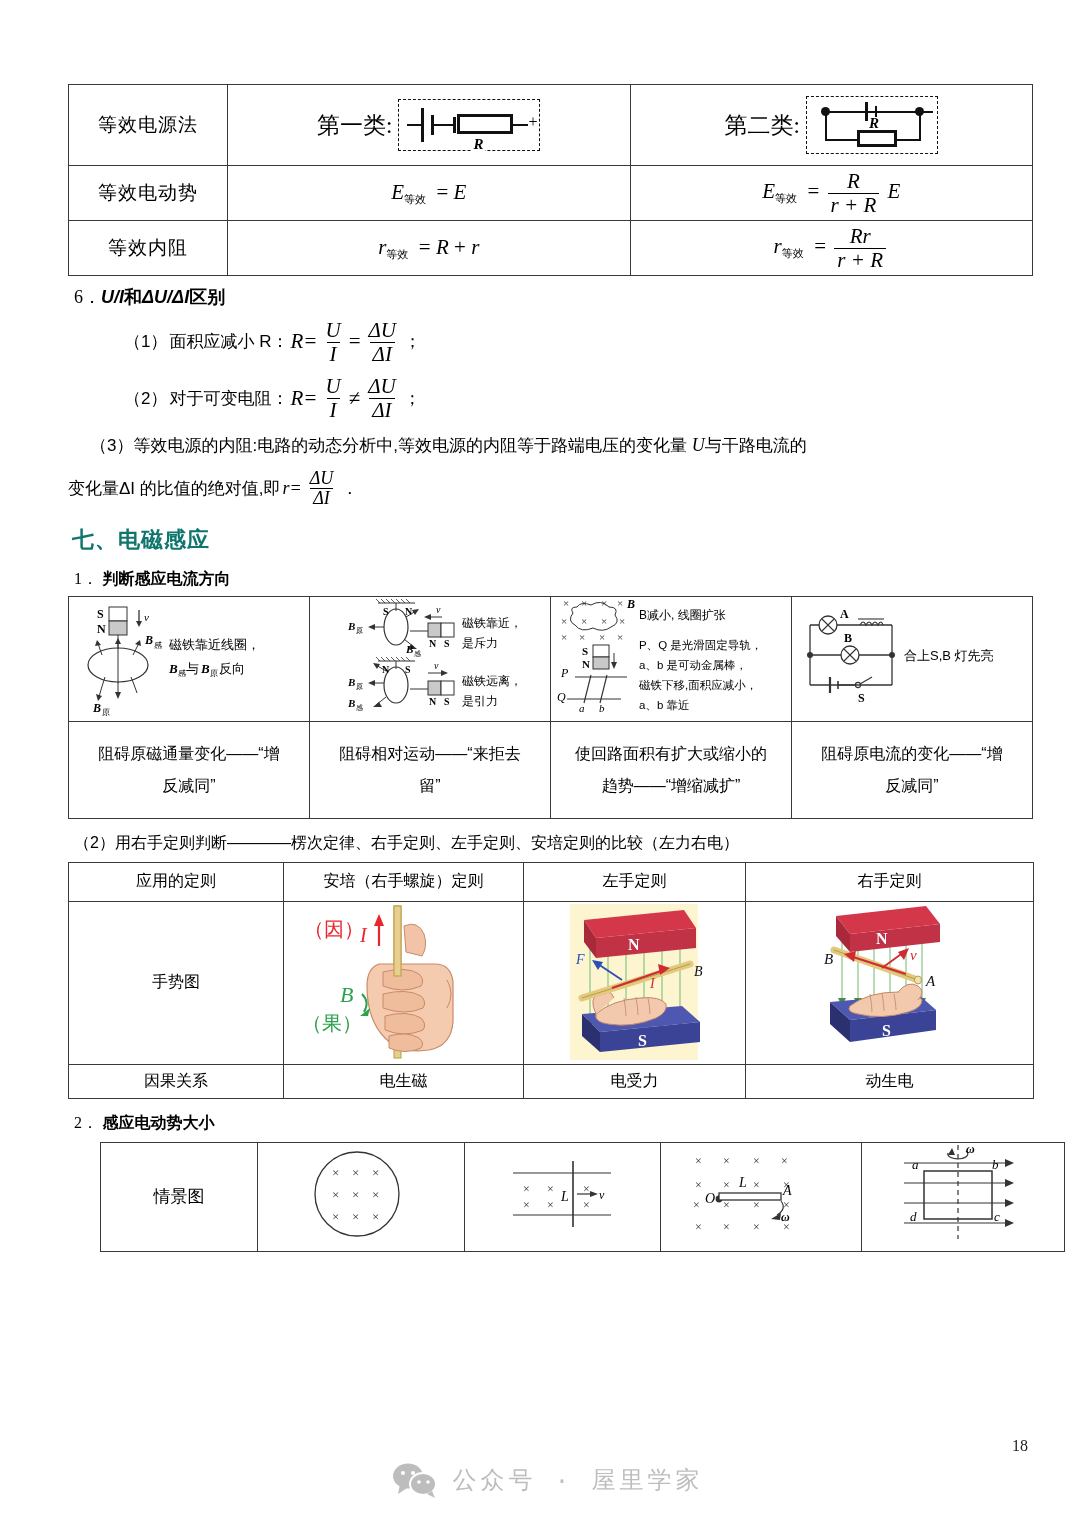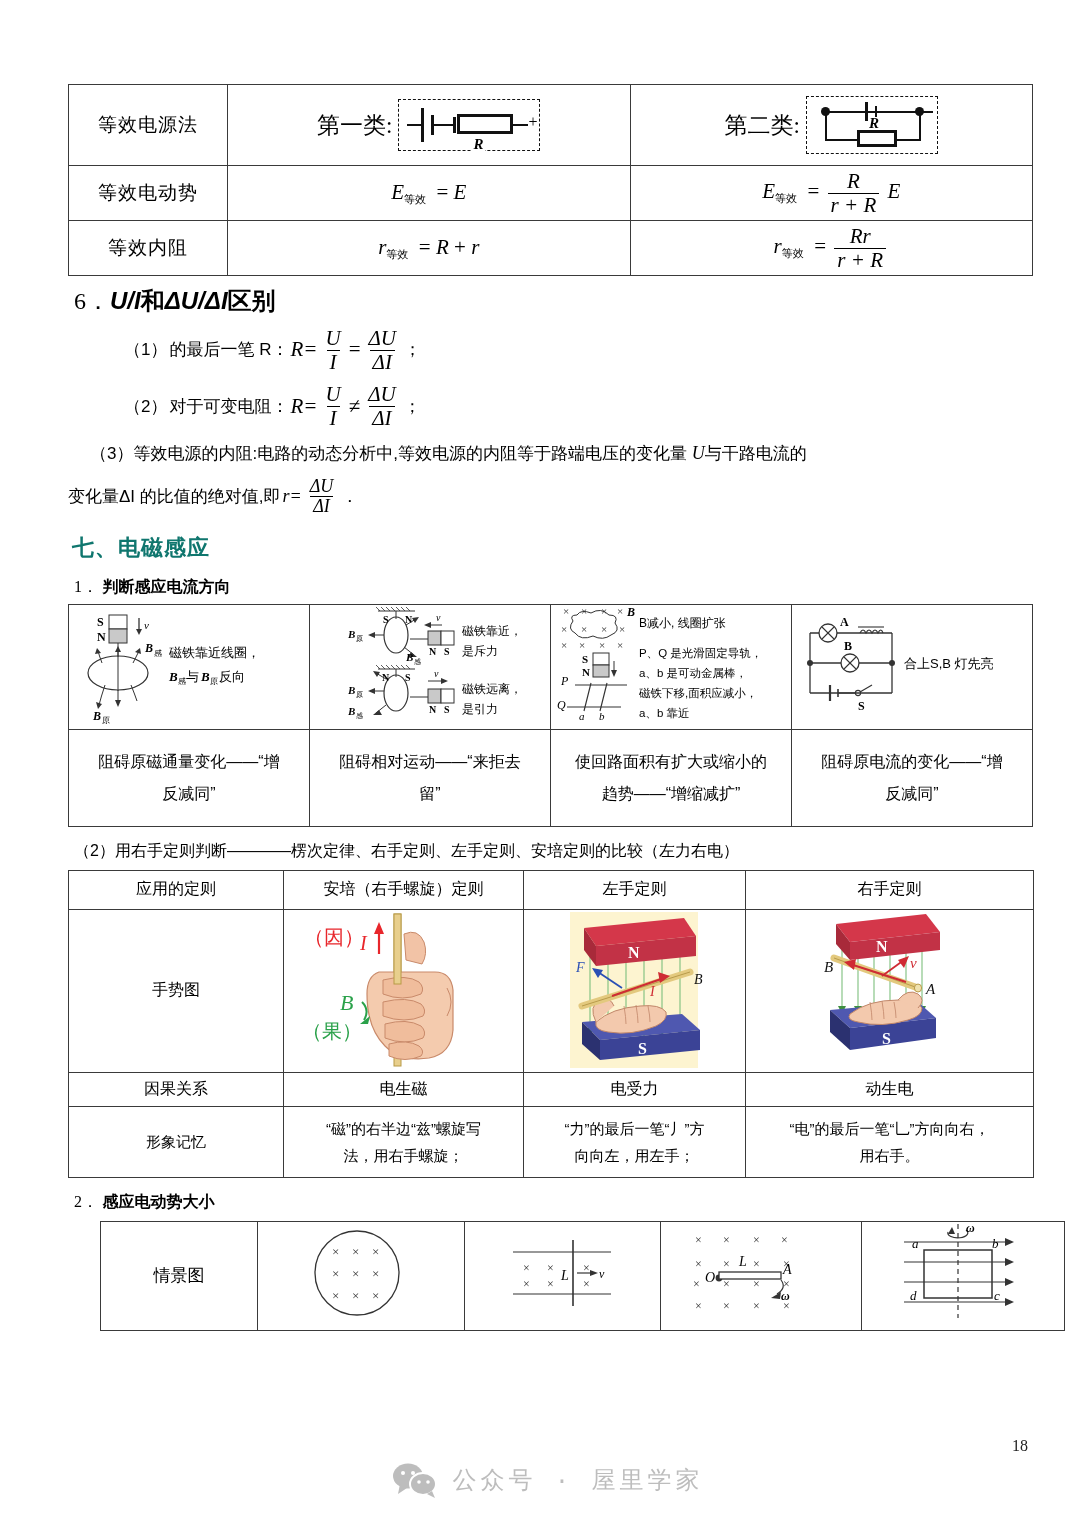--- a/index.html
+++ b/index.html
@@ -148,21 +148,21 @@
     vertical-align: middle;
     margin: 0 3px;
     line-height: 1.08;
   }
   .frac .num { padding: 0 3px; }
   .frac .den { padding: 0 3px; border-top: 1.4px solid #000; }
 
   
   .sec-num {
     font-family: "Liberation Sans", "DejaVu Sans", sans-serif;
-    font-size: 24px;
+    font-size: 18px;
     font-weight: bold;
     margin: 9px 0 0 6px;
   }
   .sec-num .plain { font-family: "Liberation Serif", serif; font-weight: normal; }
   .ital { font-style: italic; }
 
   .para {
     font-family: "Liberation Sans", "DejaVu Sans", sans-serif;
     font-size: 17px;
     margin: 10px 0 0 0;
@@ -335,21 +335,21 @@
   </tbody>
       </table>
 
   <div class="sec-num">
     <span class="plain">6．</span><span class="ital">U/I</span><span>和</span><span class="ital">ΔU/ΔI</span><span>区别</span>
   </div>
 
   <div class="para indent">
     <span class="eqline">
       <span>（1）</span>
-          <span>的最后一笔 R：</span>
+          <span>面积应减小 R：</span>
       <span class="m mi">R=</span>
       <span class="frac m">
         <span class="num mi">U</span>
         <span class="den mi">I</span>
       </span>
       <span class="m">=</span>
       <span class="frac m">
         <span class="num mi">ΔU</span>
         <span class="den mi">ΔI</span>
       </span>
@@ -745,35 +745,20 @@
           <text x="180" y="84" font-family="Liberation Serif, serif" font-size="15" font-style="italic" fill="#111">A</text>
         </svg>
       </td>
     </tr>
     <tr class="rowlabel">
       <td>因果关系</td>
       <td>电生磁</td>
       <td>电受力</td>
       <td>动生电</td>
     </tr>
-    <tr class="memrow">
-      <td>形象记忆</td>
-      <td>
-        <span>“磁”的右半边“兹”螺旋写</span><br>
-        <span>法，用右手螺旋；</span>
-      </td>
-      <td>
-        <span>“力”的最后一笔“丿”方</span><br>
-        <span>向向左，用左手；</span>
-      </td>
-      <td>
-        <span>“电”的最后一笔“乚”方向向右，</span><br>
-        <span>用右手。</span>
-      </td>
-    </tr>
   </tbody>
       </table>
 
   <div class="sub-head">
     <span class="n">2．</span>&nbsp;<span>感应电动势大小</span>
   </div>
 
   <table class="doc t4">
     <colgroup>
       <col style="width:152px">

